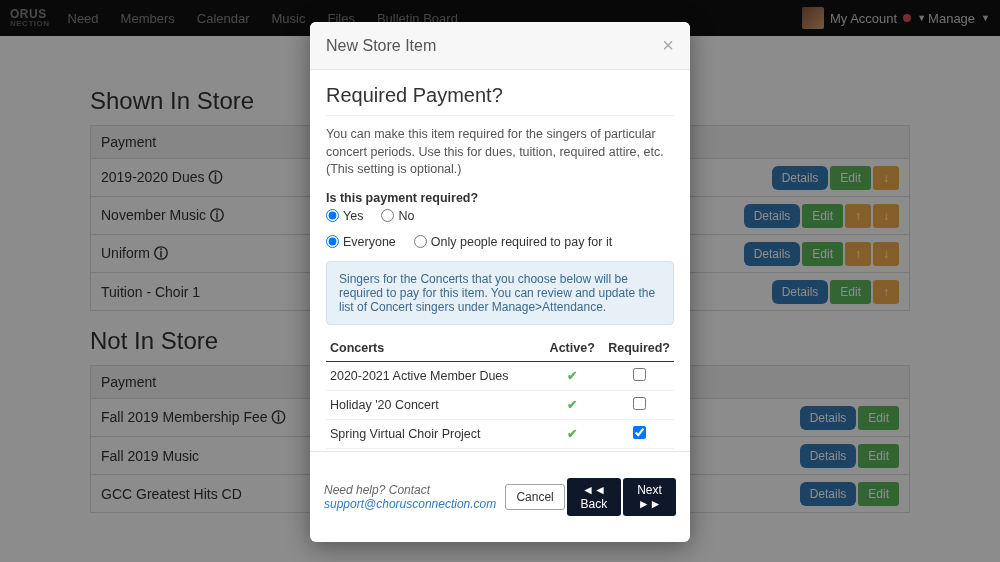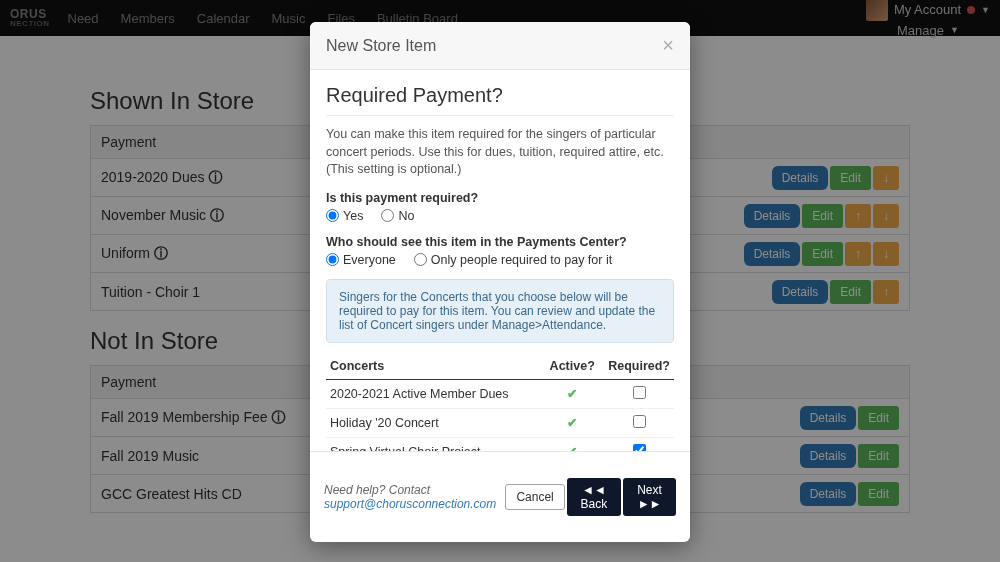--- a/index.html
+++ b/index.html
@@ -16,21 +16,21 @@
 .navbar {
   height: 36px;
   background: #111;
   display: flex;
   align-items: center;
   padding: 0 10px;
 }
 .brand { color: #888; font-weight: bold; letter-spacing: 0.5px; font-size: 12px; line-height: 1; margin-right: 18px; }
 .brand small { display: block; font-size: 8px; color: #666; }
 .nav-link { color: #888; font-size: 13px; margin-right: 22px; cursor: pointer; }
-.nav-right { margin-left: auto; display: flex; align-items: center; gap: 2px; flex-direction: column; }
+.nav-right { margin-left: auto; display: flex; align-items: center; gap: 2px; }
 .avatar { width: 22px; height: 22px; border-radius: 2px; background: linear-gradient(135deg,#8b5a3c,#d4a07a); display:inline-block; }
 .my-account { color: #ccc; font-size: 13px; display:flex; align-items:center; gap:6px; }
 .red-dot { width:8px;height:8px;border-radius:50%;background:#d9534f;display:inline-block; }
 .caret { font-size: 9px; }
 .page {
   padding: 35px 90px 0;
 }
 h2.section { font-size: 24px; color:#333; margin: 16px 0 10px; font-weight: 500; }
 .th-row { background:#f5f5f5; border:1px solid #ddd; padding:8px 10px; font-weight:normal; }
 .row {
@@ -209,21 +209,20 @@
         <label>
             <input type="radio" name="req" checked="" style=""> 
             <span>Yes</span>
           </label>
         <label>
             <input type="radio" name="req" style=""> 
             <span>No</span>
           </label>
       </div>
 
-      <div class="q-label">Who should see this item in the Payments Center?</div>
       <div class="radio-row">
         <label>
             <input type="radio" name="vis" checked="" style=""> 
             <span>Everyone</span>
           </label>
         <label>
             <input type="radio" name="vis" style=""> 
             <span>Only people required to pay for it</span>
           </label>
       </div>

